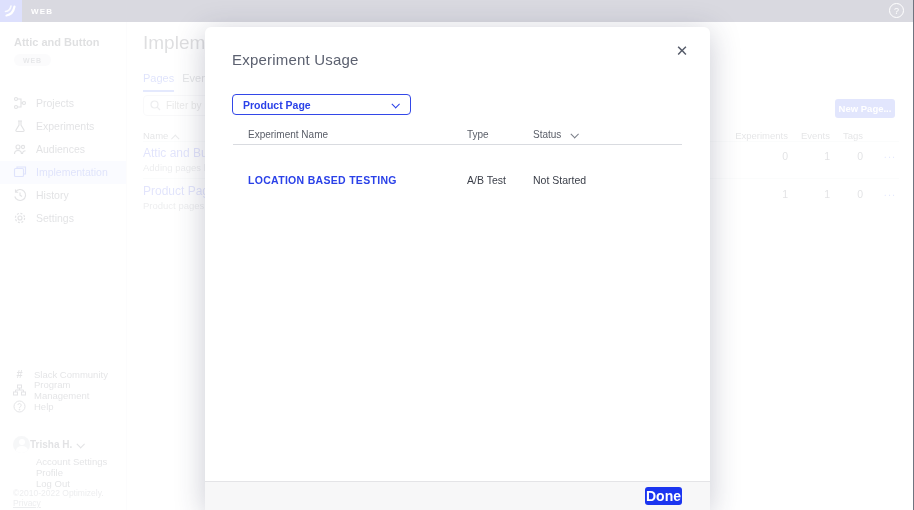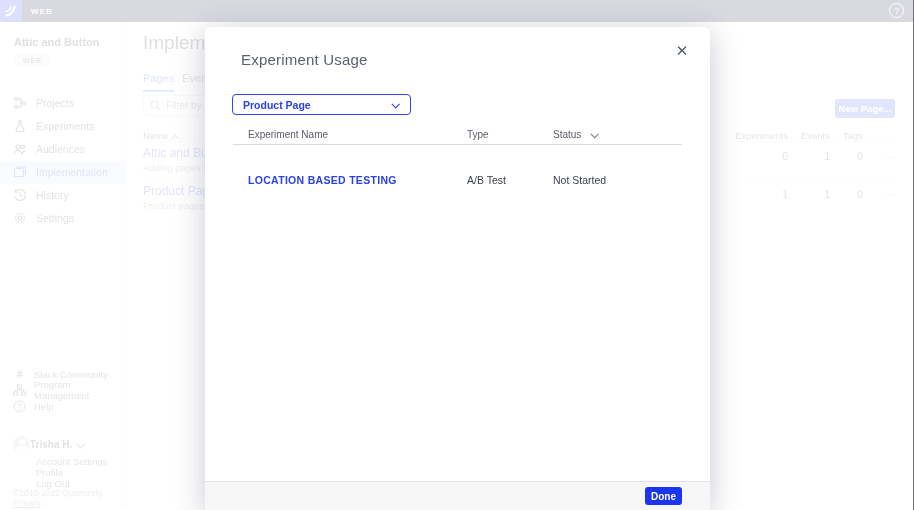--- a/index.html
+++ b/index.html
@@ -54,42 +54,42 @@
   .cell-num { position:absolute; font-size:10.5px; color:#4a4e5a; }
   .dots { position:absolute; font-size:11px; letter-spacing:1px; color:#5b79f0; cursor:pointer; }
 
   
   .dim { position:absolute; inset:0; background:rgba(255,255,255,0.84); }
   .screen-edge { position:absolute; top:0; right:0; width:1px; bottom:0; background:#707480; }
 
   
   .modal { position:absolute; left:205px; top:27px; width:505px; height:483px; background:#fff;
            border-radius:6px 6px 0 0; box-shadow:0 5px 30px rgba(40,45,80,.25); }
-  .modal-title { position:absolute; left:27px; top:24px; font-size:15px; color:#5c6170; letter-spacing:.2px;margin-left:9px; }
+  .modal-title { position:absolute; left:27px; top:24px; font-size:15px; color:#5c6170; letter-spacing:.2px; }
   .modal-close { position:absolute; right:17px; top:13px; width:22px; height:22px; border:none; background:none; cursor:pointer;
                  font-size:15px; color:#555b69; line-height:22px; text-align:center; font-family:"Liberation Sans",sans-serif; }
   .page-select { position:absolute; left:27px; top:67px; width:179px; height:21px; border:1px solid #3347e8; border-radius:4px;
                  background:#fff; display:flex; align-items:center; cursor:pointer; }
   .page-select .val { font-size:10.5px; color:#2a41e8; font-weight:bold; margin-left:10px; }
   .page-select .chev { margin-left:auto; margin-right:12px; }
   .chev-down { width:6px; height:6px; border-right:1.4px solid currentColor; border-bottom:1.4px solid currentColor;
                transform:rotate(45deg) translateY(-1px); display:inline-block; }
   .chev-up { width:6px; height:6px; border-right:1.4px solid currentColor; border-bottom:1.4px solid currentColor;
              transform:rotate(-135deg) translateY(-1px); display:inline-block; }
   .m-thead { position:absolute; top:102px; left:0; right:0; font-size:10px; color:#5a5e68; }
   .m-col1 { position:absolute; left:43px; } .m-col2 { position:absolute; left:262px; }
-  .m-col3 { position:absolute; left:348px; display:flex; align-items:center; gap:10px; }
+  .m-col3 { position:absolute; left:328px; display:flex; align-items:center; gap:10px; }
   .m-col3 .chev-down { color:#7a7e88; margin-bottom:0px; }
   .m-div { position:absolute; top:117px; left:28px; right:28px; height:1px; background:#d9dbe0; }
   .m-row { position:absolute; top:147px; left:0; right:0; font-size:10.5px; }
   .exp-link { color:#2a41e8; font-weight:bold; letter-spacing:.3px; cursor:pointer; }
   .m-row .m-col2, .m-row .m-col3 { color:#3a3e48; }
   .modal-footer { position:absolute; left:0; right:0; bottom:0; height:29px; background:#f7f7f8; border-top:1px solid #e4e4e7; }
   .done-btn { position:absolute; right:28px; top:5px; width:37px; height:18px; background:#1b35f0; color:#fff; border:none;
-              border-radius:3px; font-size:10px; font-weight:bold; cursor:pointer; font-family:"Liberation Sans",sans-serif; }
+              border-radius:3px; font-size:14px; font-weight:bold; cursor:pointer; font-family:"Liberation Sans",sans-serif; }
   svg { display:block; }
 </style>
 </head>
 <body>
 
 <div class="viewport">
 
   <div class="topbar">
     <div class="logo-tile">
       <svg width="16" height="16" viewBox="0 0 16 16">

